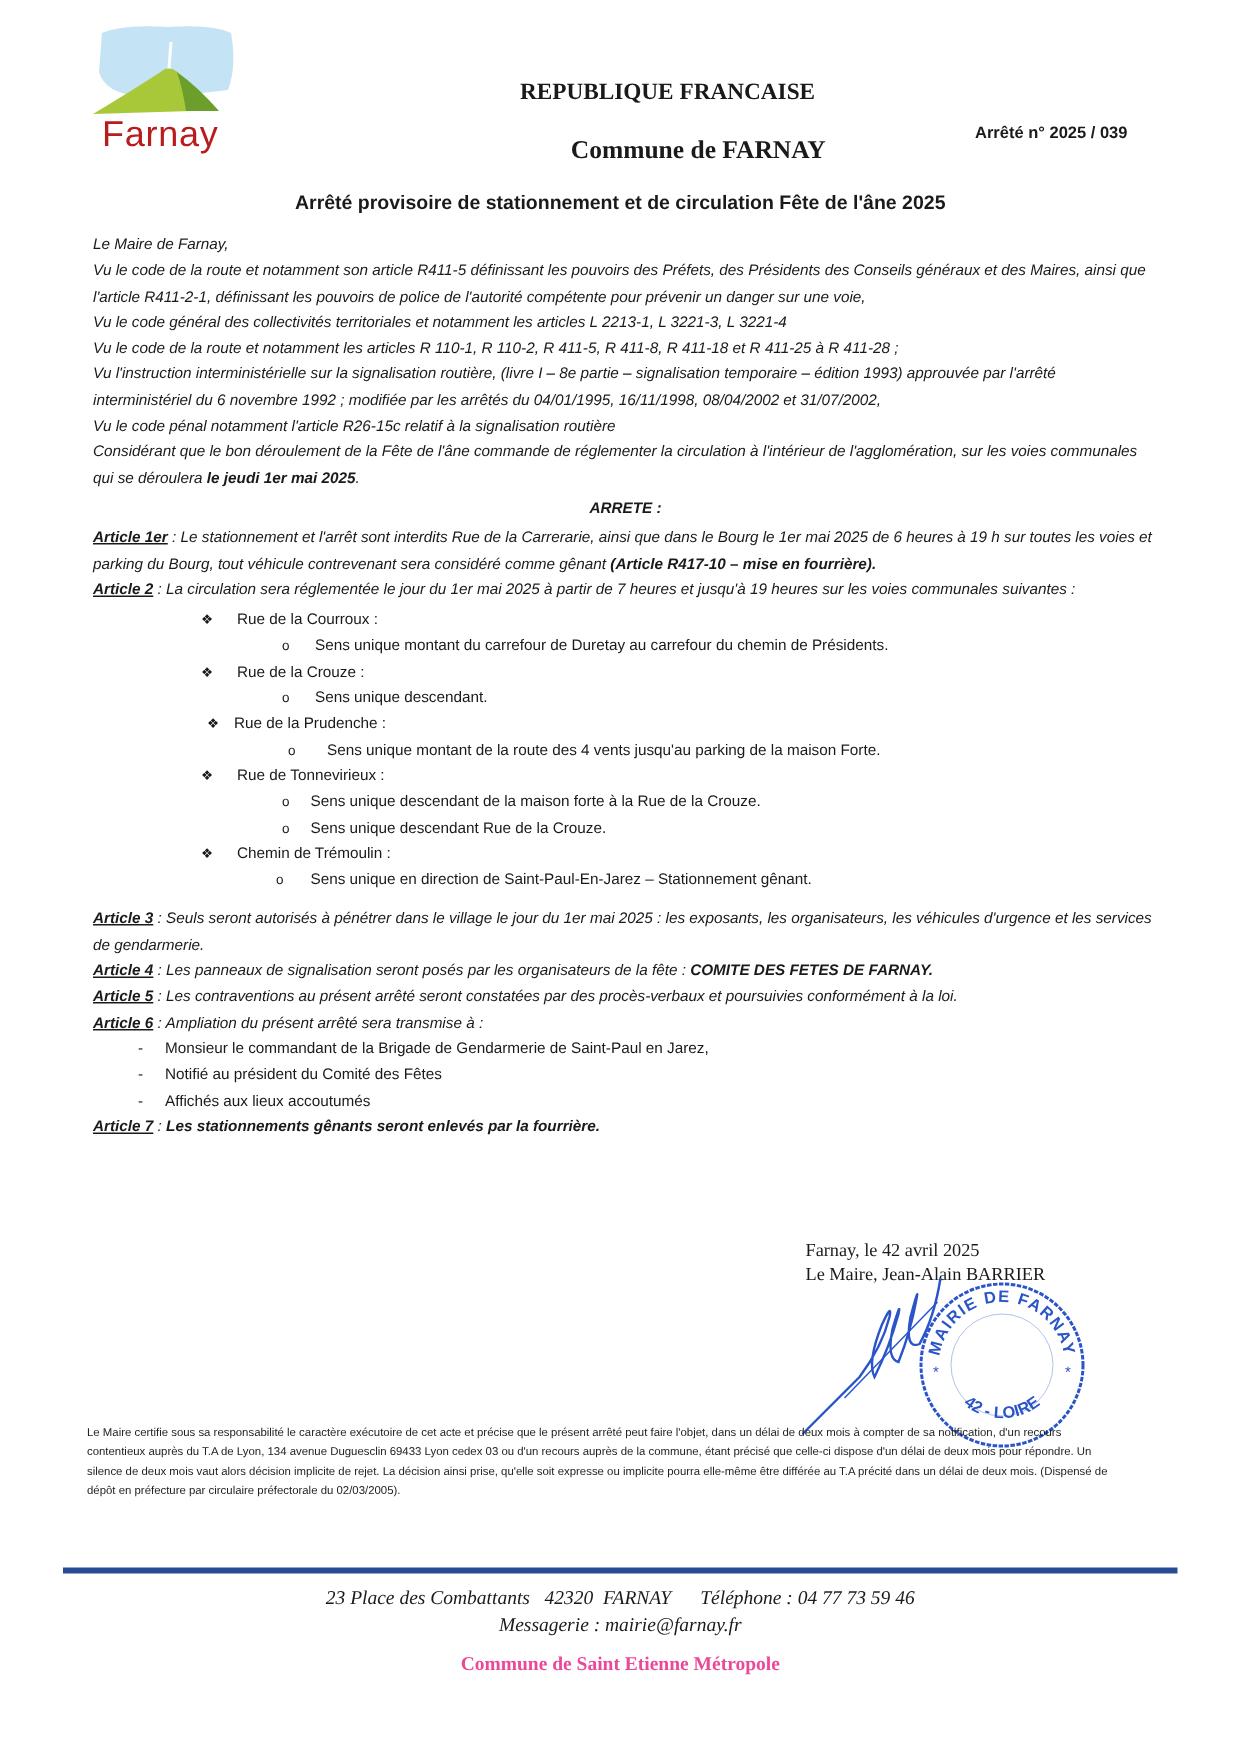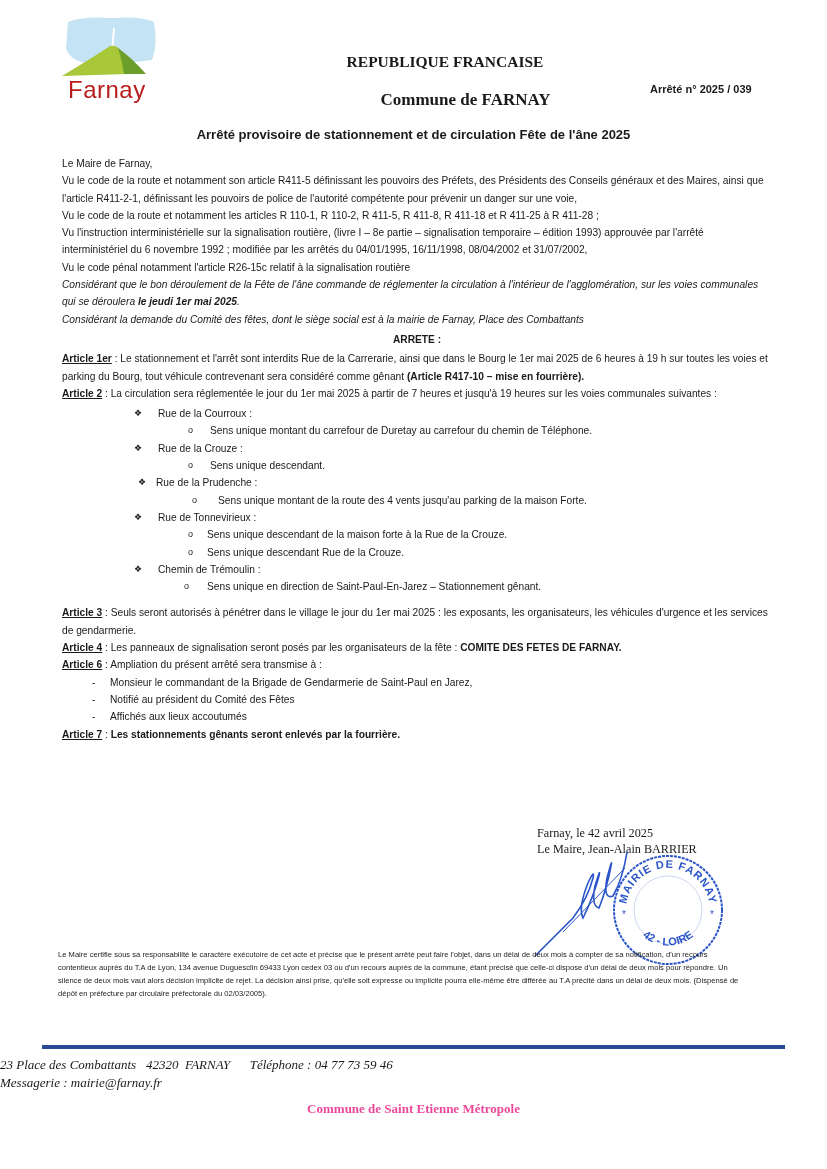--- a/index.html
+++ b/index.html
@@ -7,38 +7,38 @@
        font-family:"Liberation Sans","DejaVu Sans",sans-serif;}
   .abs{position:absolute;}
   .serif{font-family:"Liberation Serif","DejaVu Serif",serif;}
   .logo{left:62px;top:14px;width:96px;height:92px;}
   .logo-text{left:68px;top:76px;font-size:24px;color:#b91c1c;letter-spacing:0.5px;}
   .rep{left:0;width:827px;top:53px;text-align:center;font-size:15.5px;font-weight:bold;padding-left:63px;box-sizing:border-box;}
   .commune{left:0;width:827px;top:90px;text-align:center;font-size:17px;font-weight:bold;padding-left:104px;box-sizing:border-box;}
   .arrete-no{left:650px;top:83px;font-size:11px;font-weight:bold;}
   .title{left:0;width:827px;top:127px;text-align:center;font-size:13px;font-weight:bold;}
   .body{left:62px;top:155px;width:710px;font-size:10.2px;line-height:17.3px;}
-  .body p{margin:0;}
+  .body p{margin:0;font-style:italic;}
   .it{font-style:italic;}
   .b{font-weight:bold;}
   .u{text-decoration:underline;font-weight:bold;}
   .center{text-align:center;}
   .street{padding-left:72px;position:relative;}
   .street .bul{position:absolute;left:72px;font-size:9px;}
   .street .txt{padding-left:24px;}
   .dir{position:relative;}
   .dir .bul{position:absolute;font-size:9px;}
   .dash{position:relative;padding-left:48px;}
   .dash .bul{position:absolute;left:30px;}
   .sig{left:537px;top:825px;font-size:12.2px;line-height:16px;}
   .stamp{left:608px;top:848px;width:120px;height:120px;}
   .scribble{left:533px;top:848px;width:95px;height:110px;}
   .notice{left:58px;top:948px;width:690px;font-size:7.6px;line-height:13px;color:#222;}
   .rule{left:42px;top:1045px;width:743px;height:4px;background:#2a4a96;}
-  .addr{left:0;width:827px;top:1056px;font-size:13px;font-style:italic;line-height:18px;}
+  .addr{left:0;width:827px;top:1056px;text-align:center;font-size:13px;font-style:italic;line-height:18px;}
   .metro{left:0;width:827px;top:1101px;text-align:center;font-size:13px;font-weight:bold;color:#ec4899;}
 </style>
 </head>
 <body>
 
 <svg class="abs logo" viewBox="0 0 96 92">
   <path d="M6 8 Q20 2 50 4 Q80 2 92 8 Q96 30 90 46 Q60 50 30 50 Q8 48 4 34 Z" fill="#c4e3f4"></path>
   <line x1="52" y1="14" x2="50" y2="40" stroke="#ffffff" stroke-width="2"></line>
   <path d="M0 62 Q30 44 48 32 Q56 30 60 40 Q62 52 66 60 Z" fill="#a8c83a"></path>
   <path d="M56 34 Q70 44 84 60 L62 60 Q60 46 56 34 Z" fill="#6b9e2a"></path>
@@ -46,46 +46,47 @@
 <div class="abs logo-text">Farnay</div>
 
 <div class="abs rep serif">REPUBLIQUE FRANCAISE</div>
 <div class="abs commune serif">Commune de FARNAY</div>
 <div class="abs arrete-no">Arrêté n° 2025 / 039</div>
 <div class="abs title">Arrêté provisoire de stationnement et de circulation Fête de l'âne 2025</div>
 
 <div class="abs body">
   <p>Le Maire de Farnay,</p>
   <p>Vu le code de la route et notamment son article R411-5 définissant les pouvoirs des Préfets, des Présidents des Conseils généraux et des Maires, ainsi que l'article R411-2-1, définissant les pouvoirs de police de l'autorité compétente pour prévenir un danger sur une voie,</p>
+  <p>Vu le code général des collectivités territoriales et notamment les articles L 2213-1, L 3221-3, L 3221-4</p>
   <p>Vu le code de la route et notamment les articles R 110-1, R 110-2, R 411-5, R 411-8, R 411-18 et R 411-25 à R 411-28 ;</p>
   <p>Vu l'instruction interministérielle sur la signalisation routière, (livre I – 8e partie – signalisation temporaire – édition 1993) approuvée par l'arrêté interministériel du 6 novembre 1992 ; modifiée par les arrêtés du 04/01/1995, 16/11/1998, 08/04/2002 et 31/07/2002,</p>
   <p>Vu le code pénal notamment l'article R26-15c relatif à la signalisation routière</p>
   <p class="it"><span>Considérant que le bon déroulement de la Fête de l'âne commande de réglementer la circulation à l'intérieur de l'agglomération, sur les voies communales qui se déroulera </span><span class="b">le jeudi 1er mai 2025</span>.</p>
-  <p class="it">Considérant la demande du Comité des fêtes, dont le siège social est à la mairie de Farnay, Place des Combattants</p>
   <p class="center b" style="margin:3px 0 2px 0;">ARRETE :</p>
 
   <p><span class="u">Article 1er</span><span> : Le stationnement et l'arrêt sont interdits Rue de la Carrerarie, ainsi que dans le Bourg le 1er mai 2025 de 6 heures à 19 h sur toutes les voies et parking du Bourg, tout véhicule contrevenant sera considéré comme gênant </span><span class="b">(Article R417-10 – mise en fourrière).</span></p>
   <p><span class="u">Article 2</span><span> : La circulation sera réglementée le jour du 1er mai 2025 à partir de 7 heures et jusqu'à 19 heures sur les voies communales suivantes :</span></p>
 
   <div style="margin-top:3px;">
     <div class="street"><span class="bul">❖</span><span class="txt">Rue de la Courroux :</span></div>
-    <div class="dir" style="padding-left:148px;"><span class="bul" style="left:126px;">o</span><span>Sens unique montant du carrefour de Duretay au carrefour du chemin de Téléphone.</span></div>
+    <div class="dir" style="padding-left:148px;"><span class="bul" style="left:126px;">o</span><span>Sens unique montant du carrefour de Duretay au carrefour du chemin de Présidents.</span></div>
     <div class="street"><span class="bul">❖</span><span class="txt">Rue de la Crouze :</span></div>
     <div class="dir" style="padding-left:148px;"><span class="bul" style="left:126px;">o</span><span>Sens unique descendant.</span></div>
     <div class="street"><span class="bul" style="left:76px;">❖</span><span class="txt" style="padding-left:22px;">Rue de la Prudenche :</span></div>
     <div class="dir" style="padding-left:156px;"><span class="bul" style="left:130px;">o</span><span>Sens unique montant de la route des 4 vents jusqu'au parking de la maison Forte.</span></div>
     <div class="street"><span class="bul">❖</span><span class="txt">Rue de Tonnevirieux :</span></div>
     <div class="dir" style="padding-left:145px;"><span class="bul" style="left:126px;">o</span><span>Sens unique descendant de la maison forte à la Rue de la Crouze.</span></div>
     <div class="dir" style="padding-left:145px;"><span class="bul" style="left:126px;">o</span><span>Sens unique descendant Rue de la Crouze.</span></div>
     <div class="street"><span class="bul">❖</span><span class="txt">Chemin de Trémoulin :</span></div>
     <div class="dir" style="padding-left:145px;"><span class="bul" style="left:122px;">o</span><span>Sens unique en direction de Saint-Paul-En-Jarez – Stationnement gênant.</span></div>
   </div>
 
   <p style="margin-top:9px;"><span class="u">Article 3</span><span> : Seuls seront autorisés à pénétrer dans le village le jour du 1er mai 2025 : les exposants, les organisateurs, les véhicules d'urgence et les services de gendarmerie.</span></p>
   <p><span class="u">Article 4</span><span> : Les panneaux de signalisation seront posés par les organisateurs de la fête : </span><span class="b">COMITE DES FETES DE FARNAY.</span></p>
+  <p><span class="u">Article 5</span><span> : Les contraventions au présent arrêté seront constatées par des procès-verbaux et poursuivies conformément à la loi.</span></p>
   <p><span class="u">Article 6</span><span> : Ampliation du présent arrêté sera transmise à :</span></p>
   <div class="dash"><span class="bul">-</span><span>Monsieur le commandant de la Brigade de Gendarmerie de Saint-Paul en Jarez,</span></div>
   <div class="dash"><span class="bul">-</span><span>Notifié au président du Comité des Fêtes</span></div>
   <div class="dash"><span class="bul">-</span><span>Affichés aux lieux accoutumés</span></div>
   <p><span class="u">Article 7</span><span> : </span><span class="b">Les stationnements gênants seront enlevés par la fourrière.</span></p>
 </div>
 
 <div class="abs sig serif">
   <div>Farnay, le 42 avril 2025</div>
   <div>Le Maire, Jean-Alain BARRIER</div>

